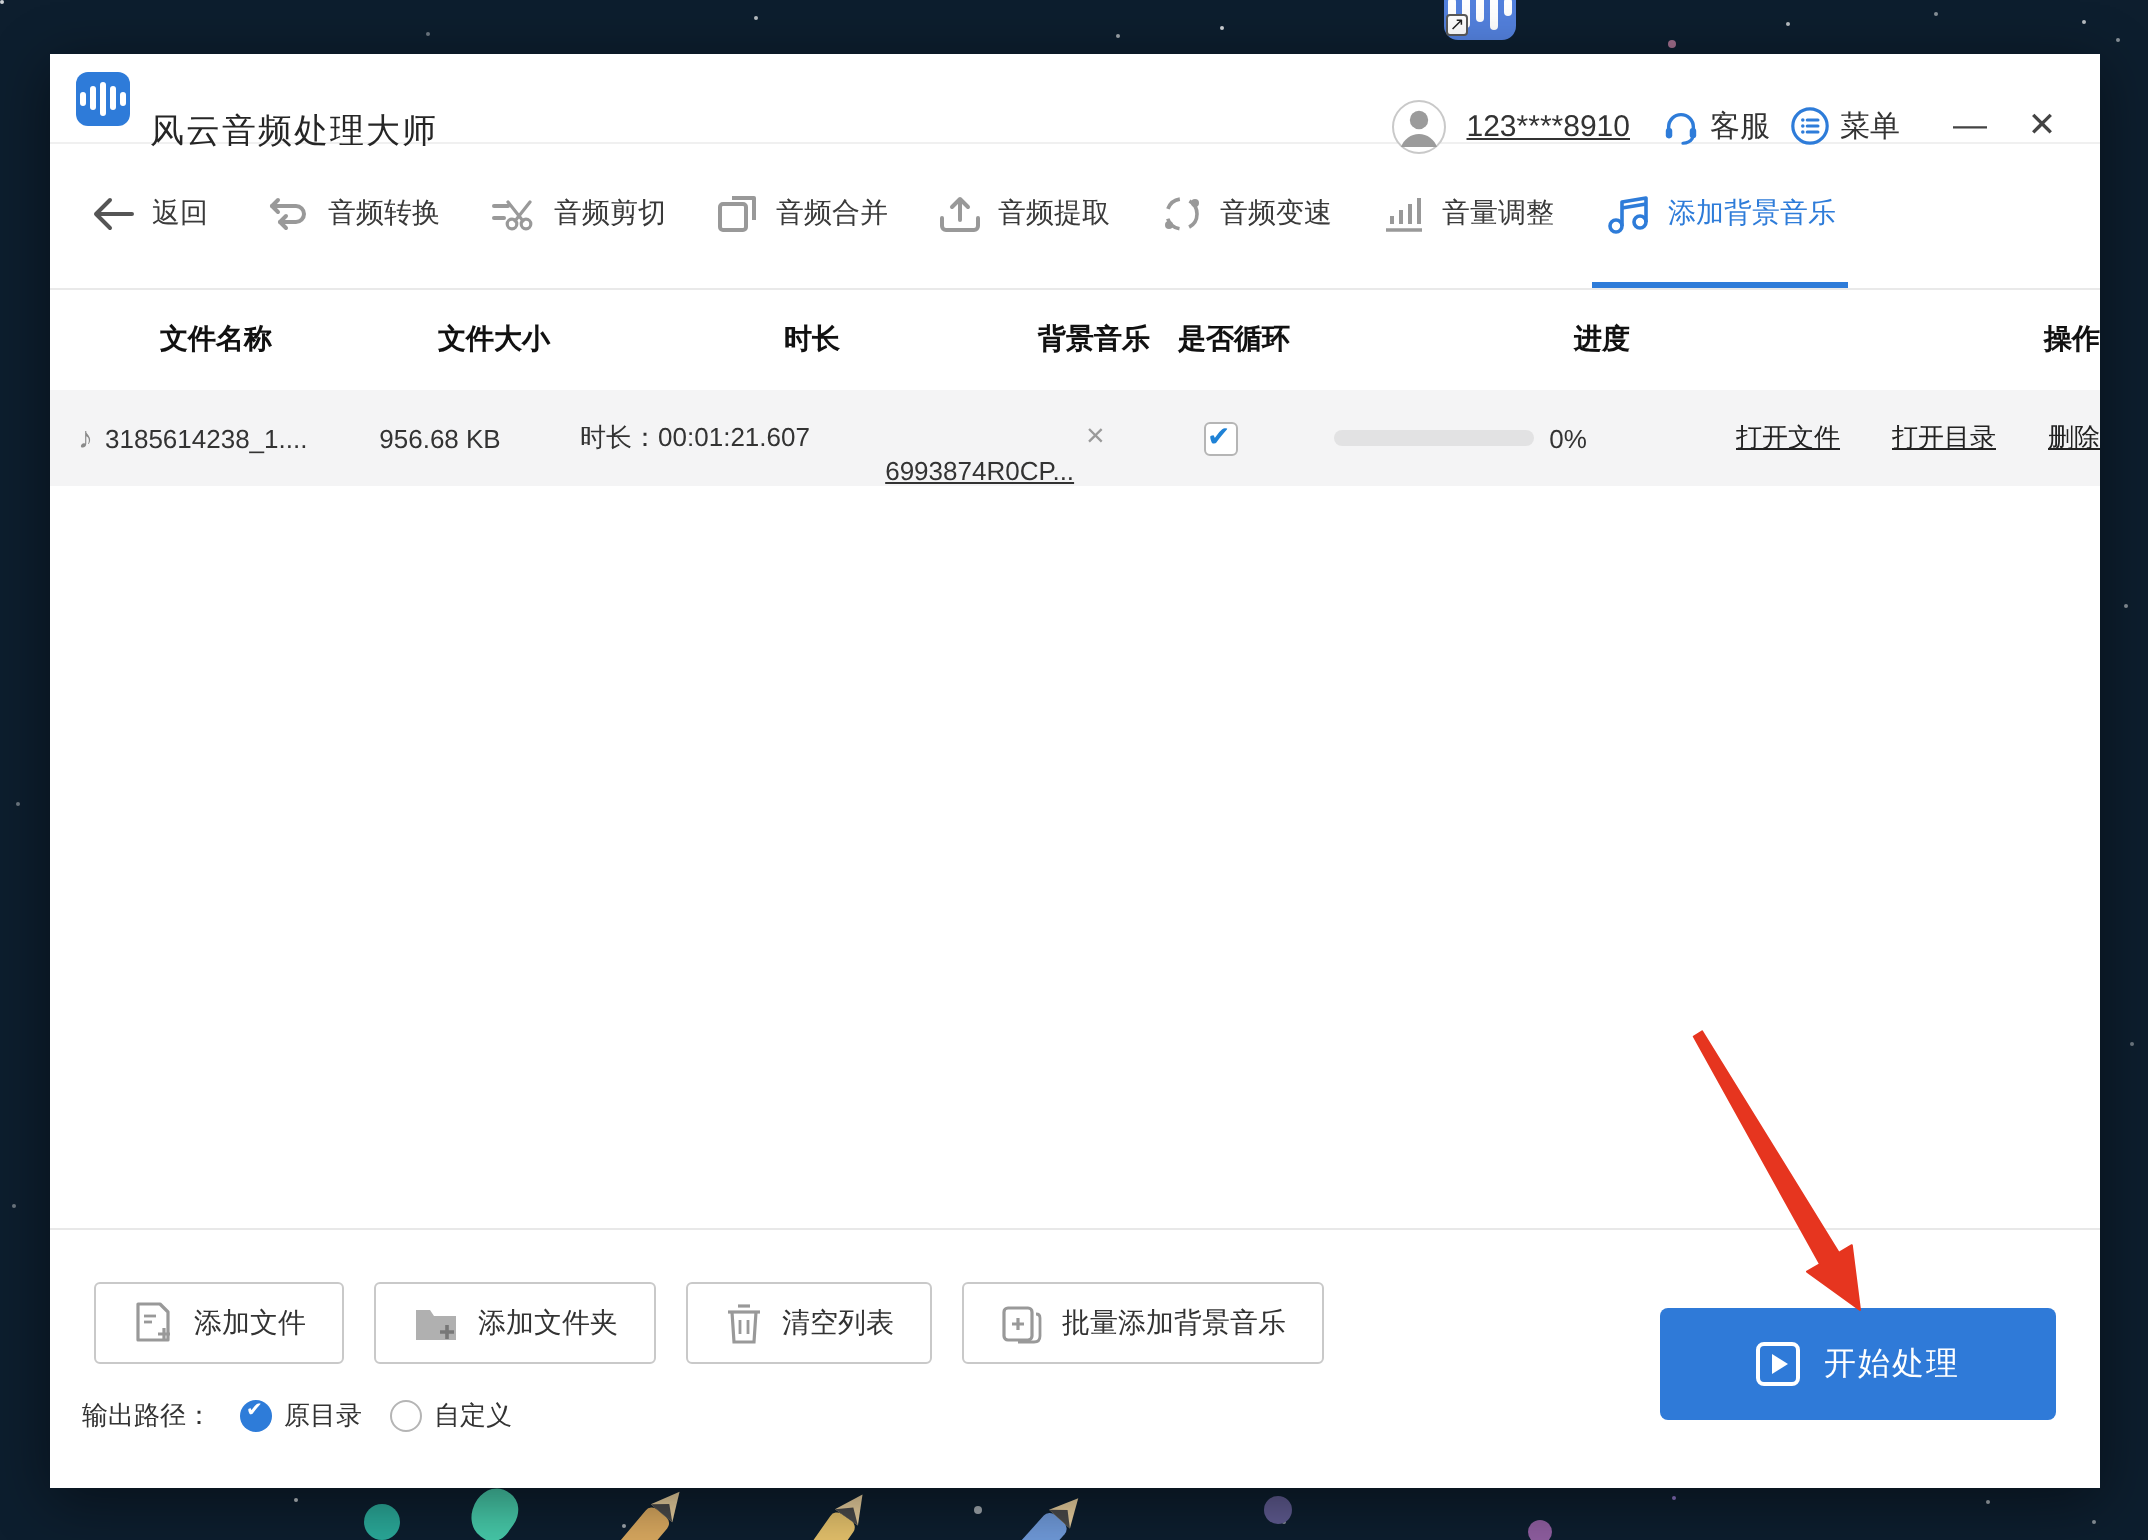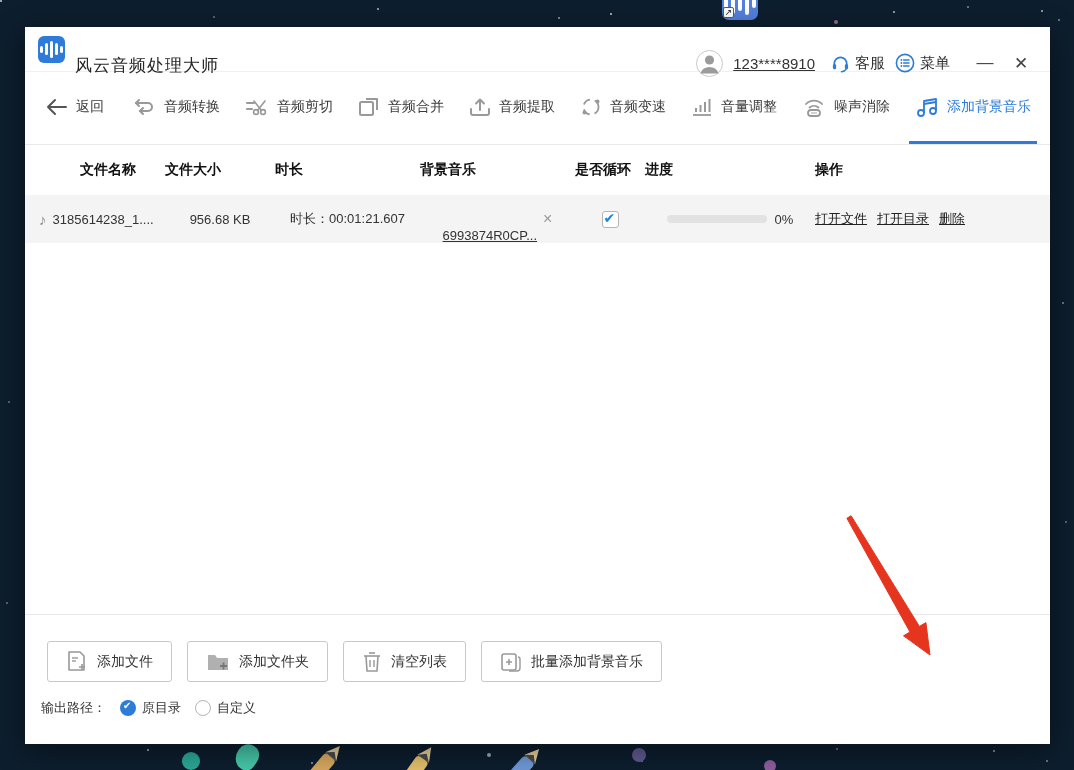--- a/index.html
+++ b/index.html
@@ -66,35 +66,35 @@
   .toolbar { height:73px; display:flex; align-items:stretch; padding:0 15px; border-bottom:1px solid #e9e9e9; flex:none; }
   .tool-tab { display:flex; align-items:center; gap:8px; padding:0 6px; font-size:14px; color:#3a3a3a;
     cursor:pointer; border-bottom:3px solid transparent; margin-right:13px; white-space:nowrap;}
   .tool-tab svg { flex:none; }
   .tool-tab.active { color:#2e7cd9; border-bottom-color:#2e7cd9; }
   .tool-tab.back { margin-right:16px; }
 
   
   .grid { display:grid; grid-template-columns:140px 110px 145px 155px 70px 170px 1fr; align-items:center; }
   .thead { height:50px; flex:none; font-weight:bold; font-size:14px; color:#111; }
-  .thead > div { text-align:left; }
+  .thead > div { text-align:right; }
   .thead > div:first-child { text-align:left; padding-left:55px; }
   .trow { height:48px; flex:none; background:#f4f4f5; font-size:13px; color:#333; }
   .cell-c { text-align:center; }
   .name-cell { display:flex; align-items:center; gap:6px; padding-left:14px; white-space:nowrap; overflow:hidden;}
   .note-glyph { color:#8a8a8a; font-size:15px; }
   .bgm-cell { display:flex; align-items:center; justify-content:center; gap:6px; }
   .bgm-link { color:#333; text-decoration:underline; cursor:pointer;margin-top:32px; }
   .x-btn { color:#9a9a9a; font-size:16px; cursor:pointer; line-height:1; }
   .checkbox { width:17px; height:17px; background:#fff; border:1px solid #b5b5b5; border-radius:3px;
     margin:0 auto; position:relative; cursor:pointer; }
   .checkbox.checked:after { content:"✔"; position:absolute; left:1px; top:-2px; font-size:14px; color:#1f82d6; font-weight:bold;}
   .prog-cell { display:flex; align-items:center; justify-content:center; gap:8px; }
   .prog-track { width:100px; height:8px; background:#e2e2e3; border-radius:4px; }
-  .ops-cell { display:flex; justify-content:flex-start; gap:10px; }
+  .ops-cell { display:flex; justify-content:flex-end; gap:26px; }
   .op-link { color:#222; text-decoration:underline; cursor:pointer; white-space:nowrap;}
 
   .list-space { flex:1; background:#fff; }
 
   
   .footer { flex:none; border-top:1px solid #e8e8e8; height:130px; position:relative;padding-left:32px; }
   .fbtn-row { position:absolute; left:22px; top:26px; display:flex; gap:15px; }
   .fbtn { height:41px; border:1px solid #c9c9c9; border-radius:3px; background:#fff; display:flex;
     align-items:center; justify-content:center; gap:9px; font-size:14px; color:#333; cursor:pointer; padding:0 18px;}
   .fbtn svg { flex:none; }
@@ -233,31 +233,20 @@
       <svg width="22" height="20" viewBox="0 0 22 20">
         <line x1="2" y1="18" x2="20" y2="18" stroke="#999" stroke-width="1.8"></line>
         <line x1="5" y1="15" x2="5" y2="11" stroke="#999" stroke-width="2"></line>
         <line x1="9.5" y1="15" x2="9.5" y2="8" stroke="#999" stroke-width="2"></line>
         <line x1="14" y1="15" x2="14" y2="5" stroke="#999" stroke-width="2"></line>
         <line x1="18.5" y1="15" x2="18.5" y2="2" stroke="#999" stroke-width="2"></line>
       </svg>
       <span>音量调整</span>
     </div>
 
-    <div class="tool-tab">
-      <svg width="24" height="20" viewBox="0 0 24 20">
-        <path d="M4 7 a11 11 0 0 1 16 0" fill="none" stroke="#999" stroke-width="1.8" stroke-linecap="round"></path>
-        <path d="M7.5 10.5 a7 7 0 0 1 9 0" fill="none" stroke="#999" stroke-width="1.8" stroke-linecap="round"></path>
-        <rect x="6" y="13" width="12" height="6" rx="3" fill="none" stroke="#999" stroke-width="1.8"></rect>
-        <circle cx="10" cy="16" r="0.8" fill="#999"></circle>
-          <circle cx="12" cy="16" r="0.8" fill="#999"></circle>
-          <circle cx="14" cy="16" r="0.8" fill="#999"></circle>
-      </svg>
-      <span>噪声消除</span>
-    </div>
 
     <div class="tool-tab active">
       <svg width="24" height="22" viewBox="0 0 24 22">
         <circle cx="6" cy="17" r="3" fill="none" stroke="#2e7cd9" stroke-width="1.8"></circle>
         <circle cx="18" cy="15" r="3" fill="none" stroke="#2e7cd9" stroke-width="1.8"></circle>
         <path d="M9 17 V5 L21 3 V15" fill="none" stroke="#2e7cd9" stroke-width="1.8" stroke-linejoin="round"></path>
         <path d="M9 8 L21 6" stroke="#2e7cd9" stroke-width="1.8"></path>
       </svg>
       <span>添加背景音乐</span>
     </div>
@@ -343,18 +332,22 @@
       <span class="radio-item">
         <span class="radio on"></span>
         <span>原目录</span>
       </span>
       <span class="radio-item">
         <span class="radio off"></span>
         <span>自定义</span>
       </span>
     </div>
 
+    <button class="start-btn">
+      <span class="play-ic"></span>
+      <span>开始处理</span>
+    </button>
   </div>
 </div>
 
 <svg class="arrow-overlay" viewBox="0 0 1074 770">
   <path d="M846.9,518.3 L910,632 L903.5,635.8 L930,655 L925.9,622.6 L919.4,626.4 L851.1,515.7 Z" fill="#e6351f" stroke="#e6351f" stroke-width="1" stroke-linejoin="round"></path>
 </svg>
 
 </body></html>

